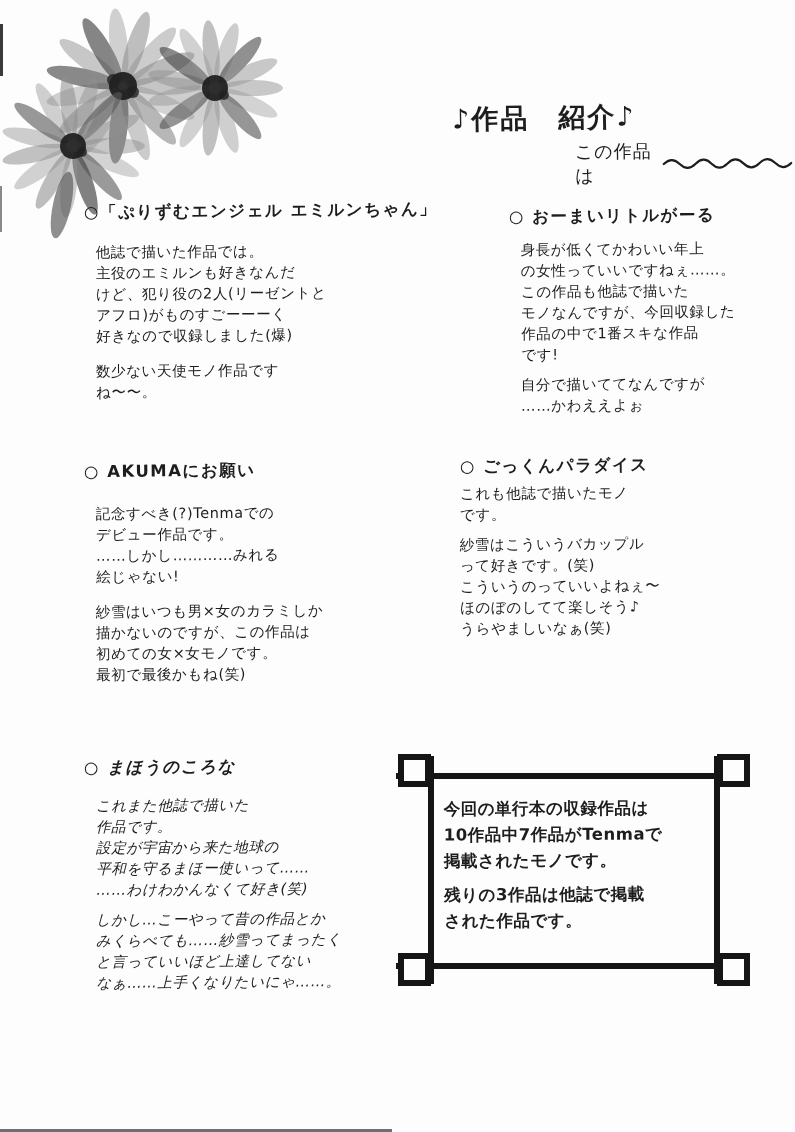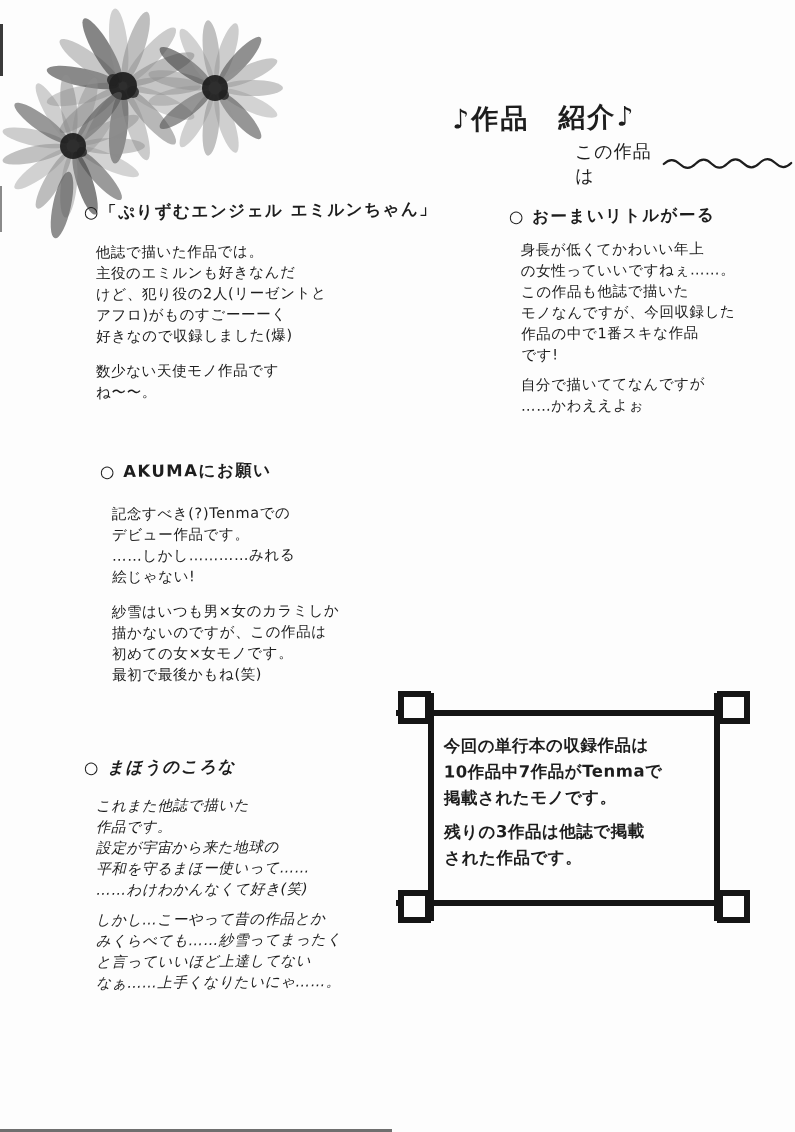--- a/index.html
+++ b/index.html
@@ -18,21 +18,21 @@
     display:flex;align-items:center;gap:2px;transform:rotate(-0.5deg);
   }
   .section{position:absolute;white-space:nowrap;}
   .sec-heading{font-size:16.5px;font-weight:bold;letter-spacing:1.5px;transform:rotate(-0.6deg);}
   .para{font-size:14.5px;line-height:21px;letter-spacing:0.6px;transform:rotate(-0.4deg);}
   .para .ln{white-space:nowrap;}
   .indent{margin-left:12px;}
   .gap-sm{margin-top:9px;}
   .gap-md{margin-top:14px;}
   
-  .note-box{position:absolute;left:396px;top:691px;width:354px;height:232px;}
+  .note-box{position:absolute;left:396px;top:754px;width:354px;height:232px;}
   .nb-hbar{position:absolute;left:0;right:0;height:6px;background:#151515;}
   .nb-hbar.top{top:19px;} .nb-hbar.bot{bottom:17px;}
   .nb-vbar{position:absolute;top:2px;bottom:2px;width:6px;background:#151515;}
   .nb-vbar.left{left:32px;} .nb-vbar.right{right:30px;}
   .nb-corner{
     position:absolute;width:21px;height:21px;background:#fdfdfd;
     border:6px solid #151515;
   }
   .nb-corner.tl{left:2px;top:0;} .nb-corner.tr{right:0;top:0;}
   .nb-corner.bl{left:2px;bottom:0;} .nb-corner.br{right:0;bottom:0;}
@@ -143,21 +143,21 @@
         <div class="ln">けど、犯り役の2人(リーゼントと</div>
         <div class="ln">アフロ)がものすごーーーく</div>
         <div class="ln">好きなので収録しました(爆)</div>
       </div>
     <div class="para hand indent gap-md">
         <div class="ln">数少ない天使モノ作品です</div>
         <div class="ln">ね〜〜。</div>
       </div>
   </div>
 
-  <div class="section" style="left:84px;top:460px;margin-left:16px;">
+  <div class="section" style="left:84px;top:460px;">
     <div class="sec-heading hand">○ AKUMAにお願い</div>
     <div class="para hand indent" style="margin-top:21px;">
         <div class="ln">記念すべき(?)Tenmaでの</div>
         <div class="ln">デビュー作品です。</div>
         <div class="ln">……しかし…………みれる</div>
         <div class="ln">絵じゃない!</div>
       </div>
     <div class="para hand indent gap-md">
         <div class="ln">紗雪はいつも男×女のカラミしか</div>
         <div class="ln">描かないのですが、この作品は</div>
@@ -192,20 +192,34 @@
         <div class="ln">モノなんですが、今回収録した</div>
         <div class="ln">作品の中で1番スキな作品</div>
         <div class="ln">です!</div>
       </div>
     <div class="para hand indent gap-sm">
         <div class="ln">自分で描いててなんですが</div>
         <div class="ln">……かわええよぉ</div>
       </div>
   </div>
 
+  <div class="section" style="left:460px;top:455px;">
+    <div class="sec-heading hand">○ ごっくんパラダイス</div>
+    <div class="para hand" style="margin-top:6px;">
+        <div class="ln">これも他誌で描いたモノ</div>
+        <div class="ln">です。</div>
+      </div>
+    <div class="para hand gap-sm">
+        <div class="ln">紗雪はこういうバカップル</div>
+        <div class="ln">って好きです。(笑)</div>
+        <div class="ln">こういうのっていいよねぇ〜</div>
+        <div class="ln">ほのぼのしてて楽しそう♪</div>
+        <div class="ln">うらやましいなぁ(笑)</div>
+      </div>
+  </div>
 
   <div class="note-box">
     <div class="nb-hbar top"></div>
     <div class="nb-hbar bot"></div>
     <div class="nb-vbar left"></div>
     <div class="nb-vbar right"></div>
     <div class="nb-corner tl"></div>
     <div class="nb-corner tr"></div>
     <div class="nb-corner bl"></div>
     <div class="nb-corner br"></div>

